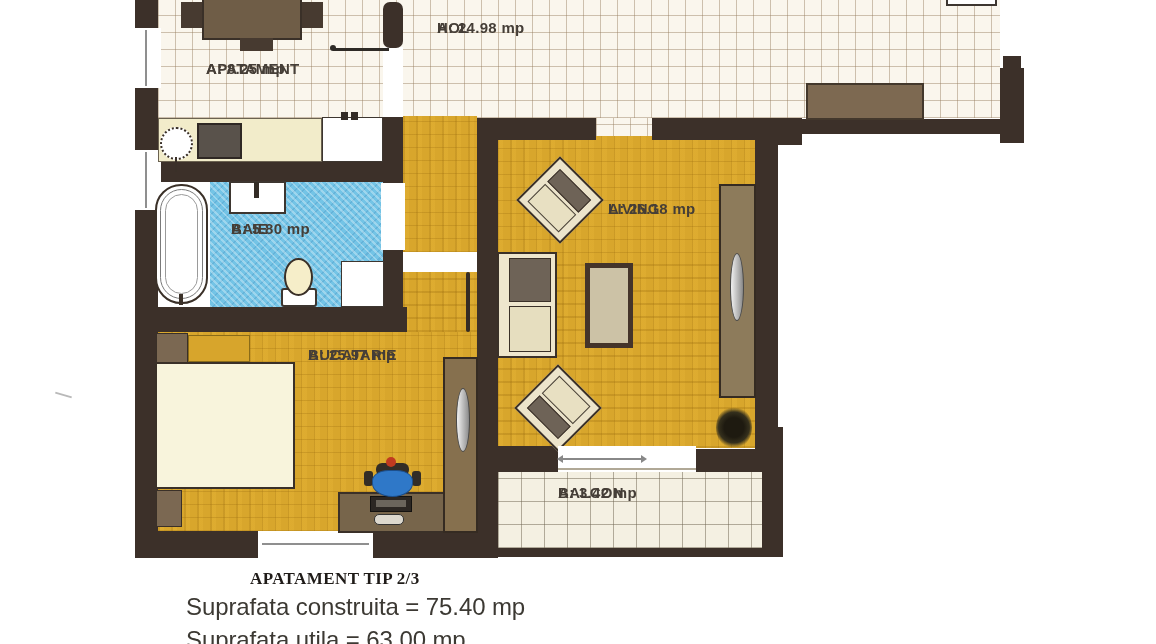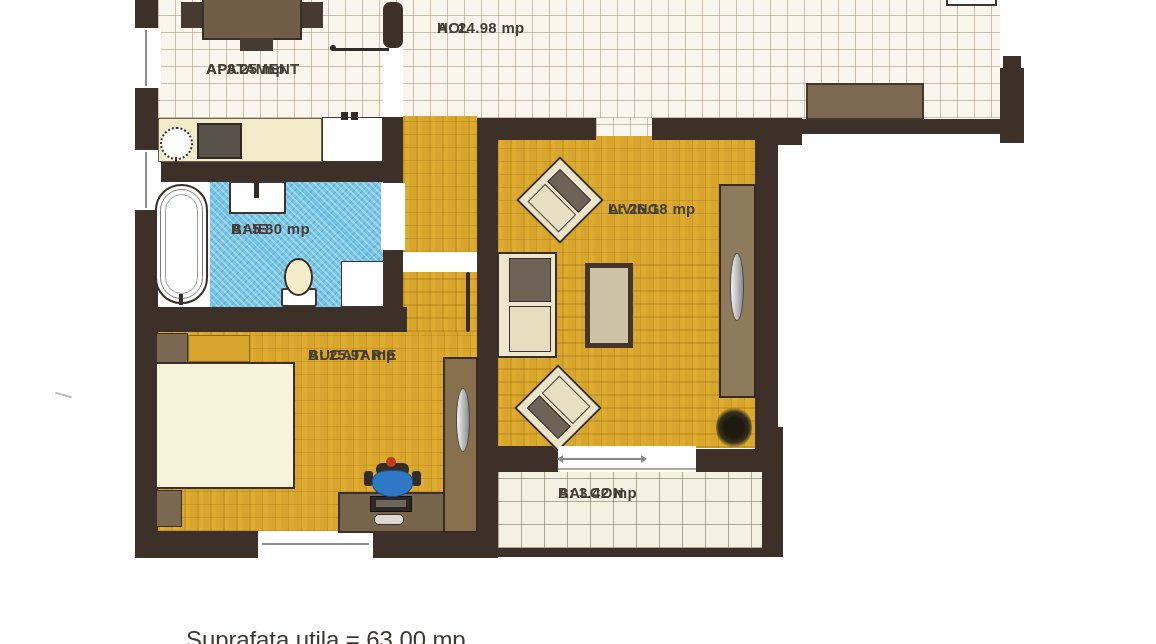--- a/index.html
+++ b/index.html
@@ -190,15 +190,17 @@
   </div>
   <div class="room-label" style="left:308px;top:343px;line-height:24px;">
     <div>BUCATARIE</div>
     <div>A: 25.97 mp</div>
   </div>
   <div class="room-label" style="left:558px;top:481px;line-height:24px;">
     <div>BALCON</div>
     <div>A: 3.42 mp</div>
   </div>
 
+  <div class="footer-title" style="left:250px;top:569px;">APATAMENT TIP 2/3</div>
+  <div class="footer-line" style="left:186px;top:593px;">Suprafata construita = 75.40 mp</div>
   <div class="footer-line" style="left:186px;top:626px;">Suprafata utila = 63.00 mp</div>
 
 </div>
 
 </body></html>

